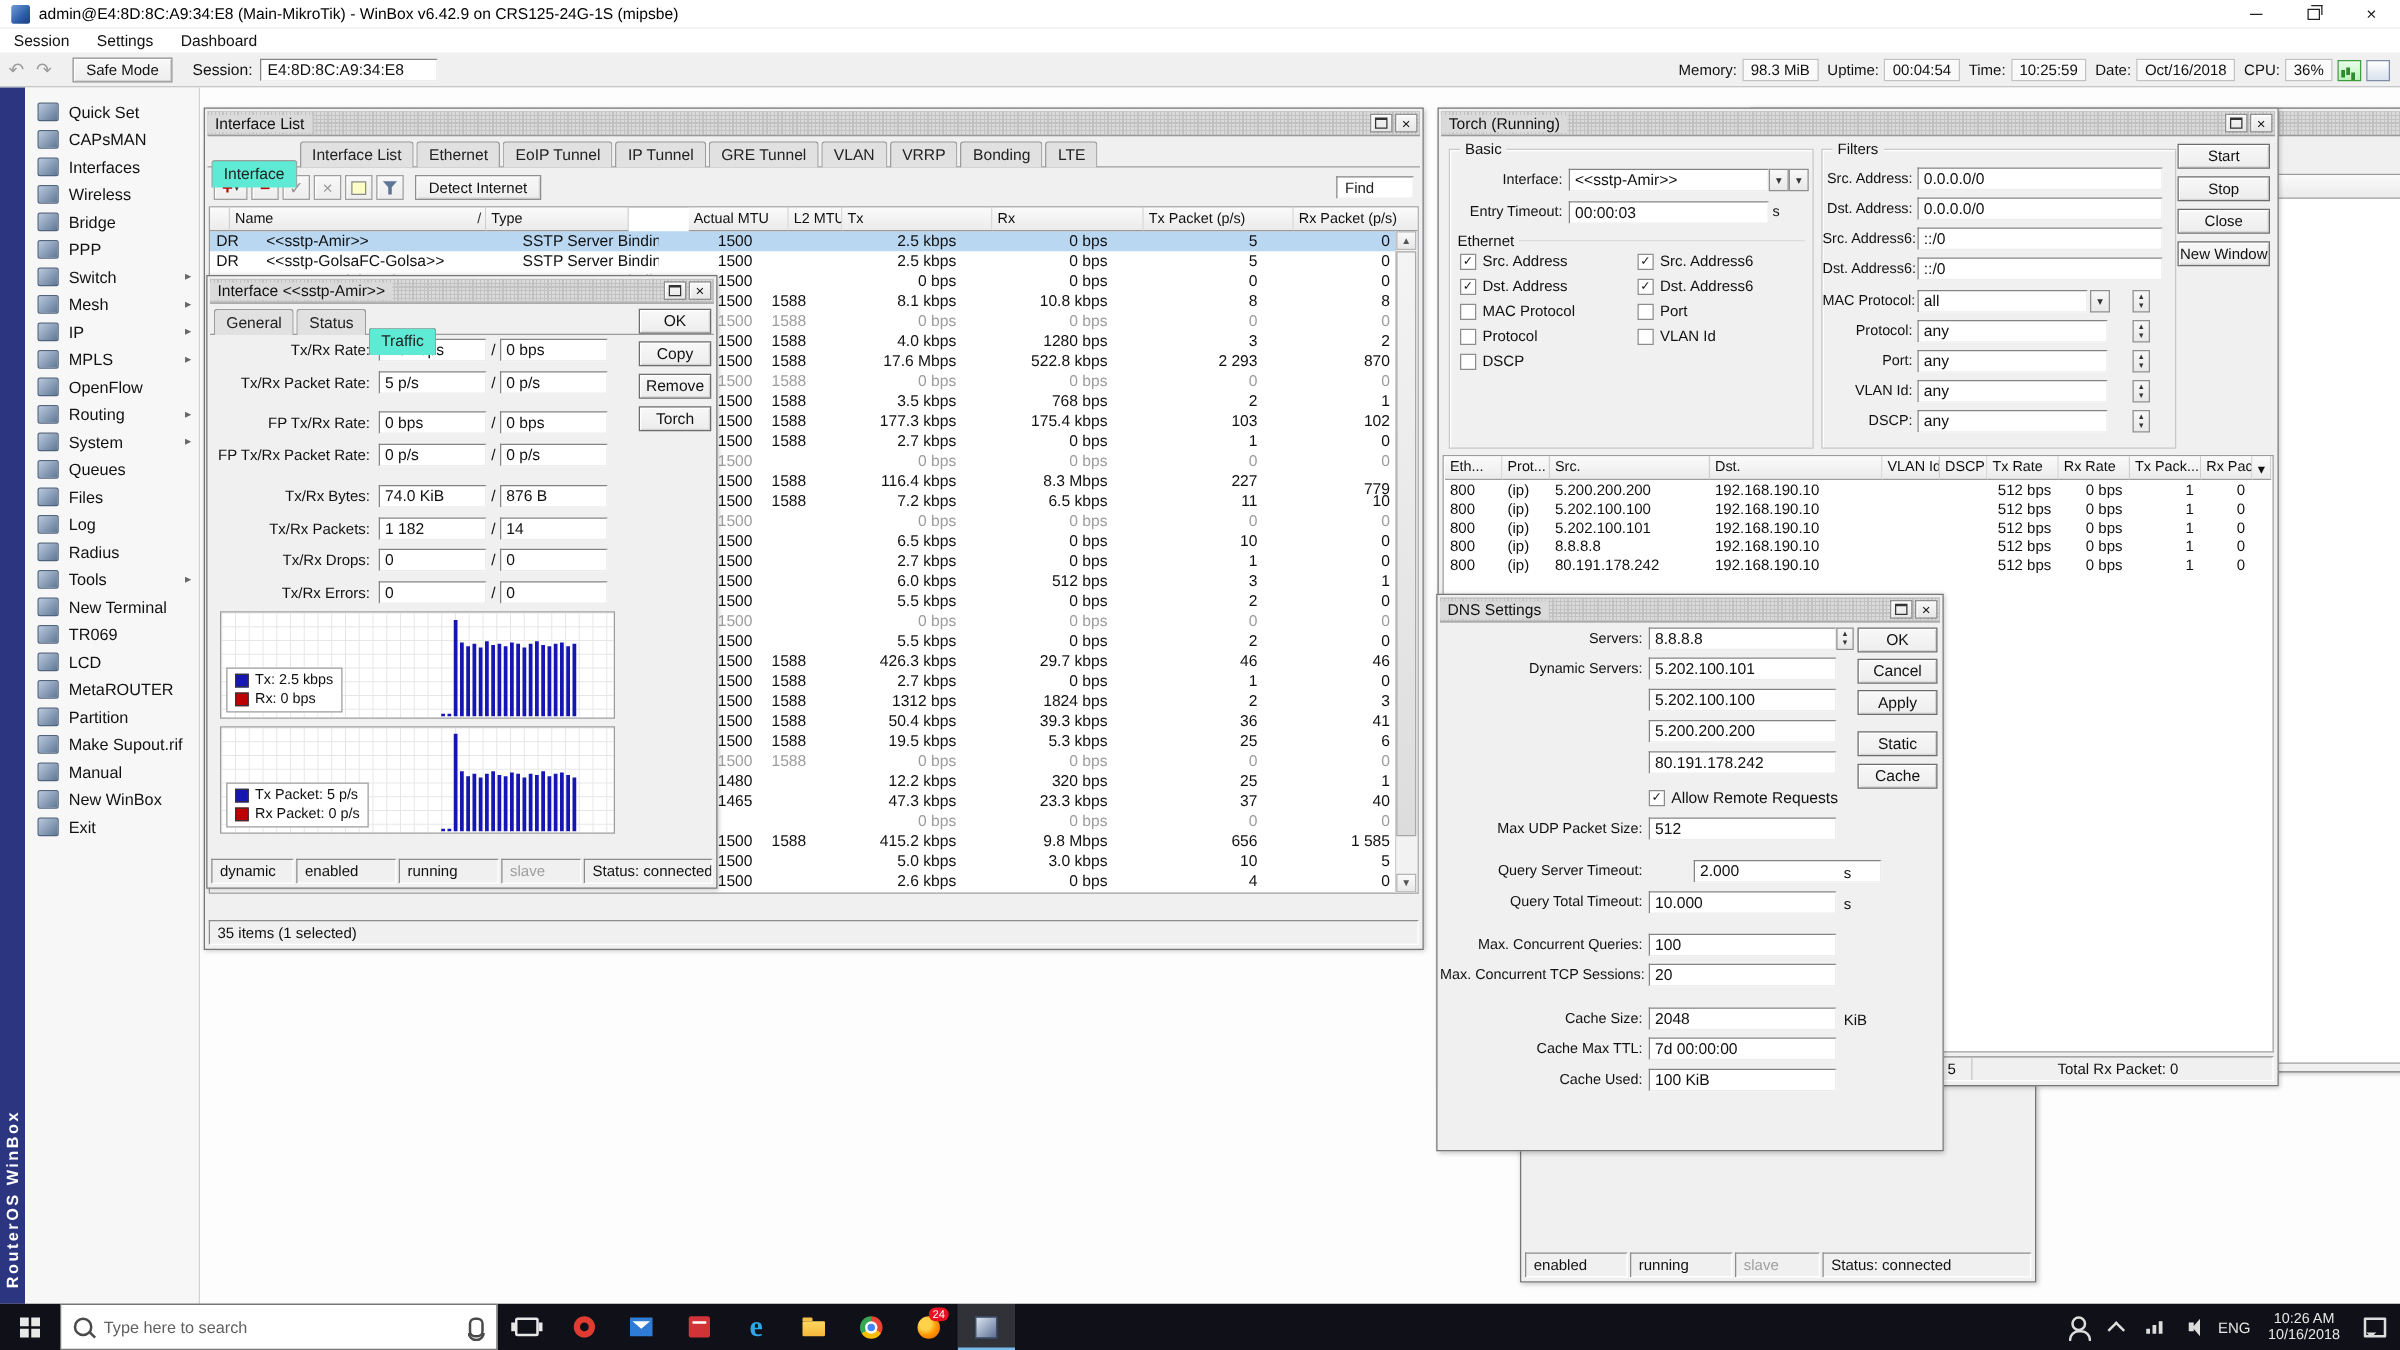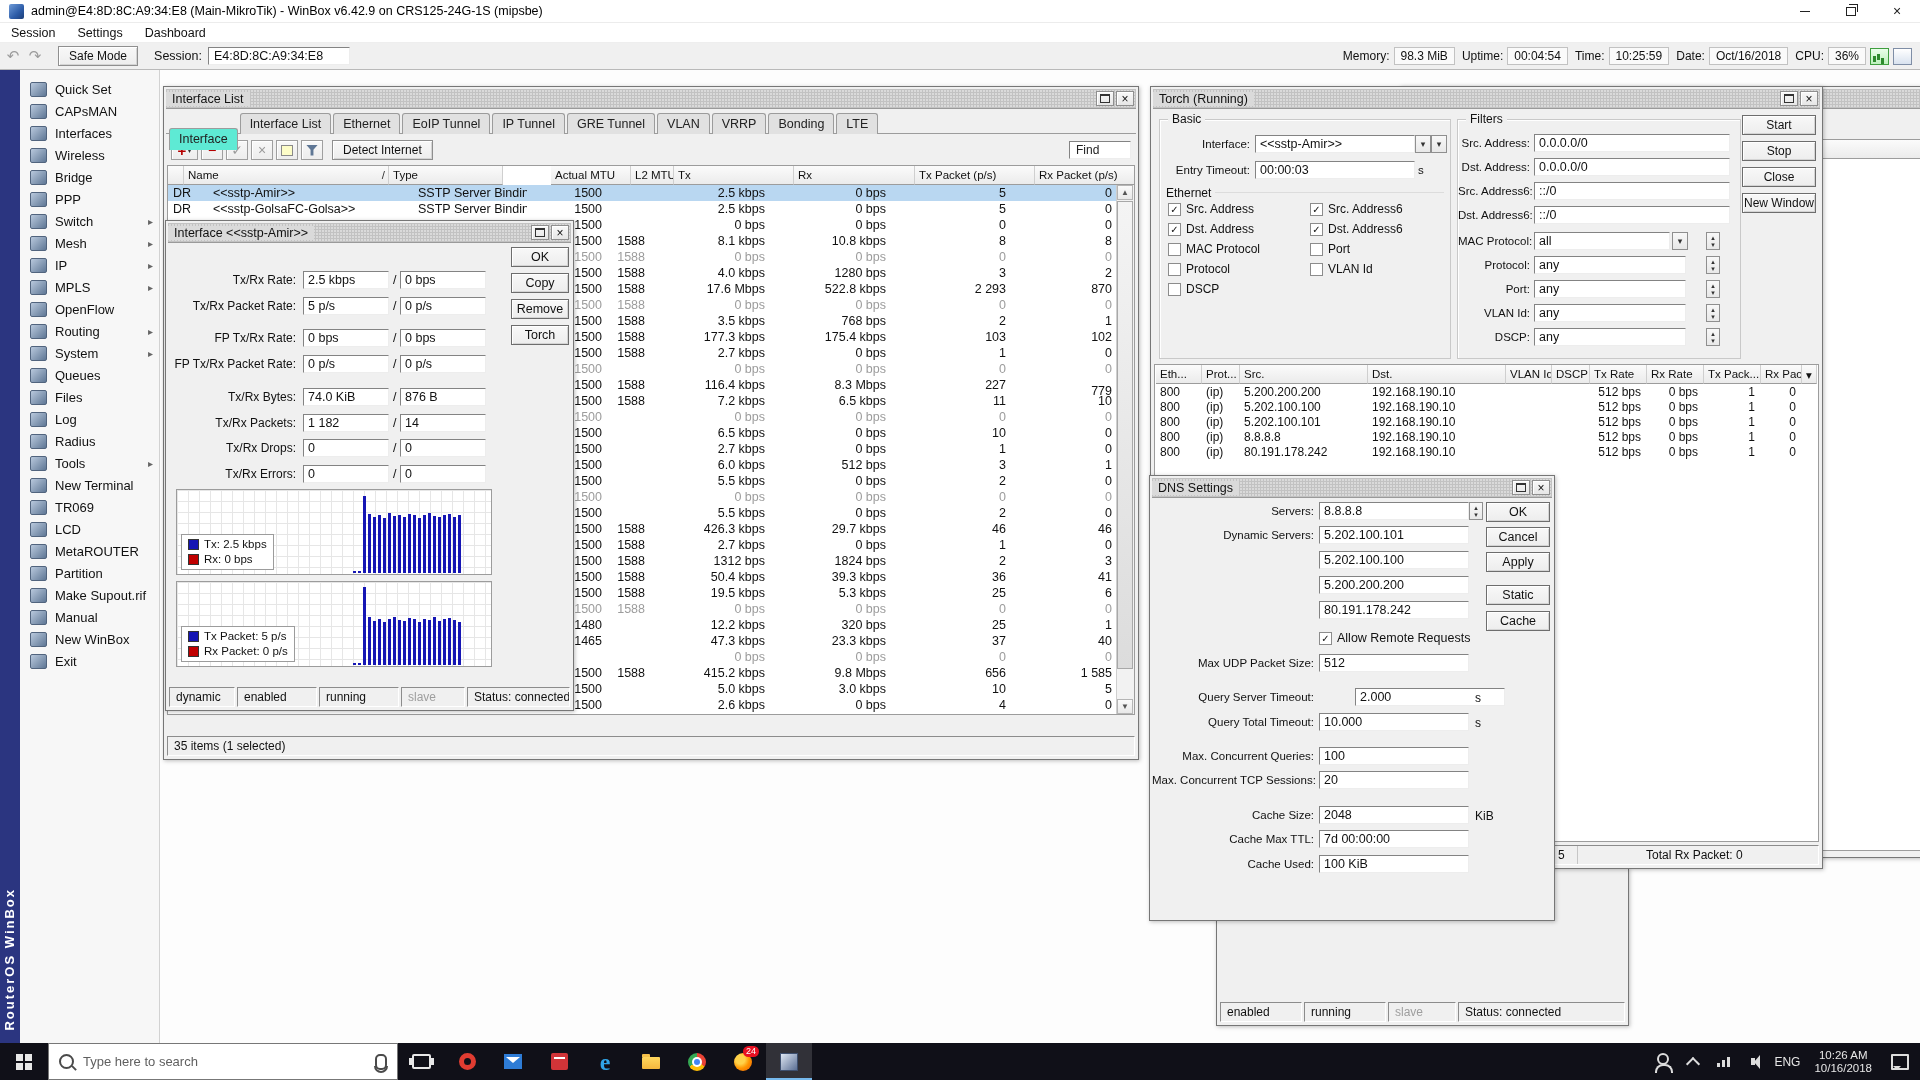--- a/index.html
+++ b/index.html
@@ -1046,20 +1046,25 @@
     <div class="win" id="ifdlg" style="left:5px;top:150px;width:409px;height:491px;">
       <div class="wtitle">
         <span class="txt">Interface &lt;&lt;sstp-Amir&gt;&gt;</span>
         <div class="wbtns">
           <div class="wbtn">
               <span class="maxsq"></span>
             </div>
           <div class="wbtn">×</div>
         </div>
       </div>
+      <div class="tabs" id="ifdlg-tabs" style="justify-content:flex-start;">
+          <div class="tab">General</div>
+          <div class="tab">Status</div>
+          <div class="tab active">Traffic</div>
+        </div>
       <div id="ifdlg-fields">
           <div class="dlab" style="left: 0px; top: 52px; width: 130px; font-size: 12px;">Tx/Rx Rate:</div>
           <div class="field sunken" style="left: 137px; top: 50px; width: 86px;">2.5 kbps</div>
           <div class="slash" style="left: 227px; top: 52px;">/</div>
           <div class="field sunken" style="left: 234px; top: 50px; width: 86px;">0 bps</div>
           <div class="dlab" style="left: 0px; top: 78px; width: 130px; font-size: 12px;">Tx/Rx Packet Rate:</div>
           <div class="field sunken" style="left: 137px; top: 76px; width: 86px;">5 p/s</div>
           <div class="slash" style="left: 227px; top: 78px;">/</div>
           <div class="field sunken" style="left: 234px; top: 76px; width: 86px;">0 p/s</div>
           <div class="dlab" style="left: 0px; top: 110px; width: 130px; font-size: 12px;">FP Tx/Rx Rate:</div>

